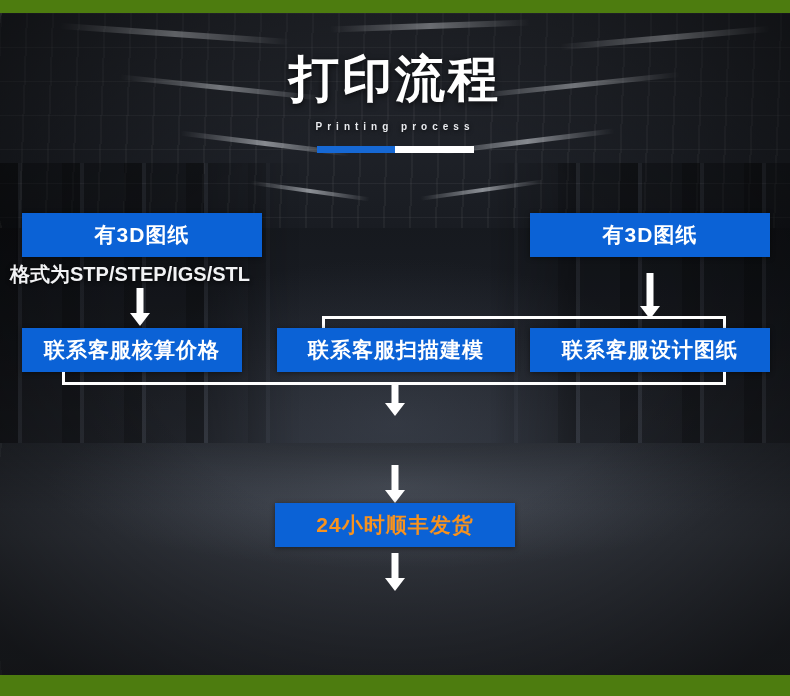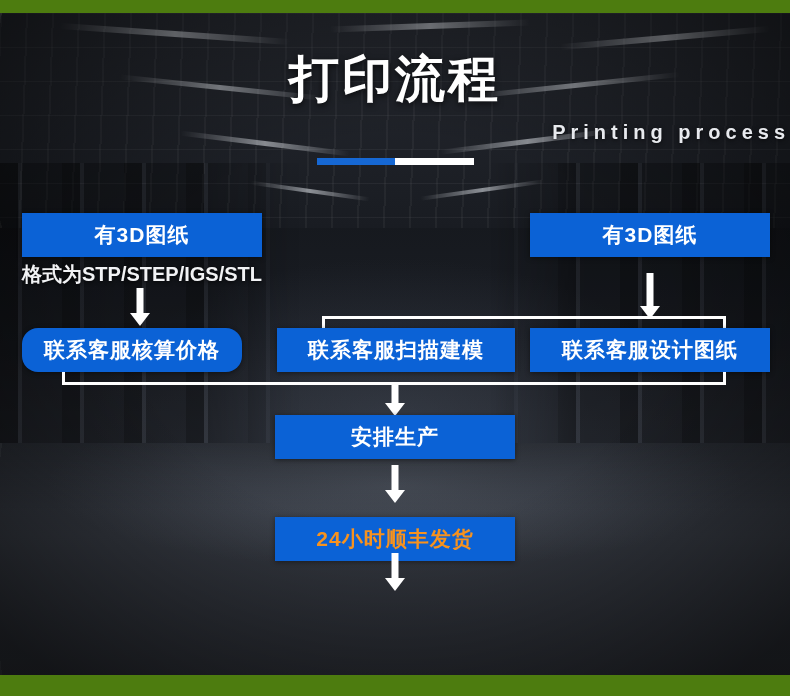--- a/index.html
+++ b/index.html
@@ -75,23 +75,22 @@
     background:radial-gradient(ellipse 560px 430px at 50% 48%, rgba(0,0,0,0) 45%, rgba(0,0,0,.55) 100%);
   }
 
   
   #header{position:absolute;left:0;top:52px;width:790px;text-align:center;}
   #title{
     color:#ffffff;font-size:50px;font-weight:bold;letter-spacing:3px;line-height:1.1;
     text-shadow:0 2px 6px rgba(0,0,0,.7);
   }
   #subtitle{
-    margin-top:14px;color:#e8eaee;font-size:20px;letter-spacing:5px;font-weight:bold;
+    margin-top:14px;color:#e8eaee;font-size:10px;letter-spacing:5px;font-weight:bold;
     text-shadow:0 1px 4px rgba(0,0,0,.7);
-    text-align:right;
   }
   #rule{margin:14px auto 0;width:157px;height:7px;display:flex;}
   #rule-blue{width:50%;height:100%;background:#1668d4;}
   #rule-white{width:50%;height:100%;background:#ffffff;}
 
   
   .box{
     position:absolute;background:#0b62d6;color:#ffffff;
     display:flex;align-items:center;justify-content:center;
     font-size:21px;font-weight:bold;letter-spacing:1px;
@@ -142,58 +141,57 @@
   <div id="header">
     <div id="title">打印流程</div>
     <div id="subtitle">Printing process</div>
     <div id="rule">
       <div id="rule-blue"></div>
       <div id="rule-white"></div>
     </div>
   </div>
 
   <div class="box" style="left:22px;top:213px;width:240px;height:44px;">有3D图纸</div>
-  <div class="caption" style="left:22px;top:261px;width:240px;">格式为STP/STEP/IGS/STL</div>
+  <div class="caption" style="left:10px;top:261px;width:240px;">格式为STP/STEP/IGS/STL</div>
 
   <div class="box" style="left:530px;top:213px;width:240px;height:44px;">有3D图纸</div>
 
   <div class="v-arrow" style="left:126px;top:288px;width:28px;height:38px;">
     <div class="shaft" style="height:25px;"></div>
     <div class="head"></div>
   </div>
   <div class="v-arrow" style="left:636px;top:273px;width:28px;height:46px;">
     <div class="shaft" style="height:33px;"></div>
     <div class="head"></div>
   </div>
 
   <div class="hline" style="left:322px;top:316px;width:404px;"></div>
   <div class="vline" style="left:322px;top:316px;height:12px;"></div>
   <div class="vline" style="left:723px;top:316px;height:12px;"></div>
 
-  <div class="box" style="left:22px;top:328px;width:220px;height:44px;border-radius:16px;">联系客服核算价格</div>
+  <div class="box" style="left:22px;top:328px;width:220px;height:44px;">联系客服核算价格</div>
   <div class="box" style="left:277px;top:328px;width:238px;height:44px;">联系客服扫描建模</div>
   <div class="box" style="left:530px;top:328px;width:240px;height:44px;">联系客服设计图纸</div>
 
   <div class="vline" style="left:62px;top:372px;height:12px;"></div>
   <div class="hline" style="left:62px;top:382px;width:664px;"></div>
   <div class="vline" style="left:723px;top:372px;height:12px;"></div>
 
   <div class="v-arrow" style="left:381px;top:382px;width:28px;height:34px;">
     <div class="shaft" style="height:21px;"></div>
     <div class="head"></div>
   </div>
 
-  <div class="box" style="left:275px;top:415px;width:240px;height:44px;">安排生产</div>
 
   <div class="v-arrow" style="left:381px;top:465px;width:28px;height:38px;">
     <div class="shaft" style="height:25px;"></div>
     <div class="head"></div>
   </div>
 
-  <div class="box accent" style="left:275px;top:503px;width:240px;height:44px;margin-top:14px;">24小时顺丰发货</div>
+  <div class="box accent" style="left:275px;top:503px;width:240px;height:44px;">24小时顺丰发货</div>
 
   <div class="v-arrow" style="left:381px;top:553px;width:28px;height:38px;">
     <div class="shaft" style="height:25px;"></div>
     <div class="head"></div>
   </div>
 
 
 </div>
 
 </body></html>

